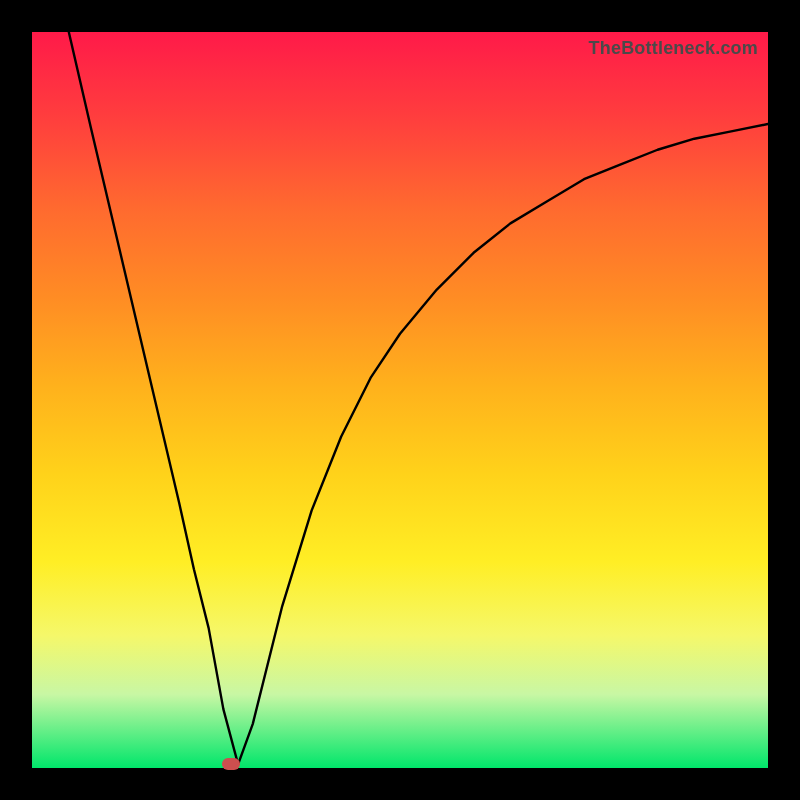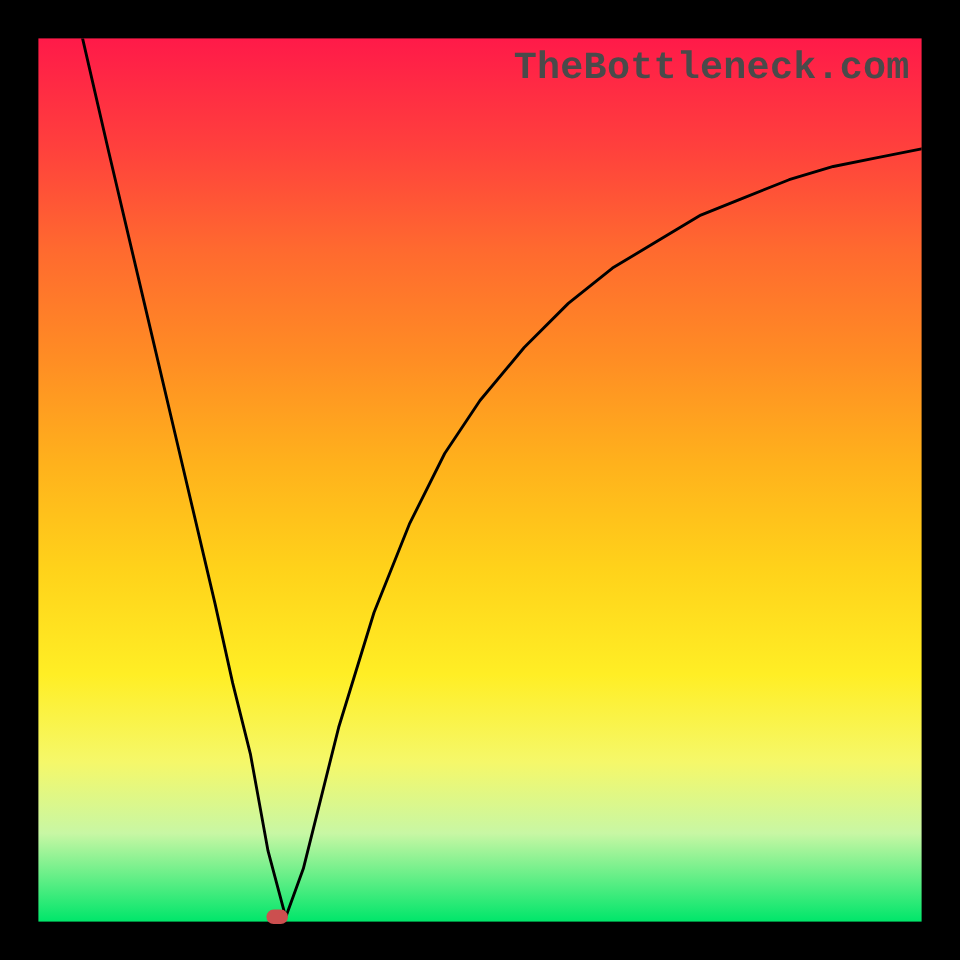--- a/index.html
+++ b/index.html
@@ -28,24 +28,24 @@
       #f5f86a 82%,
       #c8f7a4 90%,
       #00e66a 100%
     );
   }
   .watermark {
     position: absolute;
     top: 6px;
     right: 10px;
     color: #4a4a4a;
-    font-size: 32px;
+    font-size: 18px;
     font-weight: 600;
     letter-spacing: 0.2px;
-    font-family: Liberation Mono, monospace;
+    font-family: Liberation Sans, sans-serif;
   }
   .plot-svg {
     position: absolute;
     left: 0;
     top: 0;
     width: 736px;
     height: 736px;
     pointer-events: none;
   }
   .marker {

